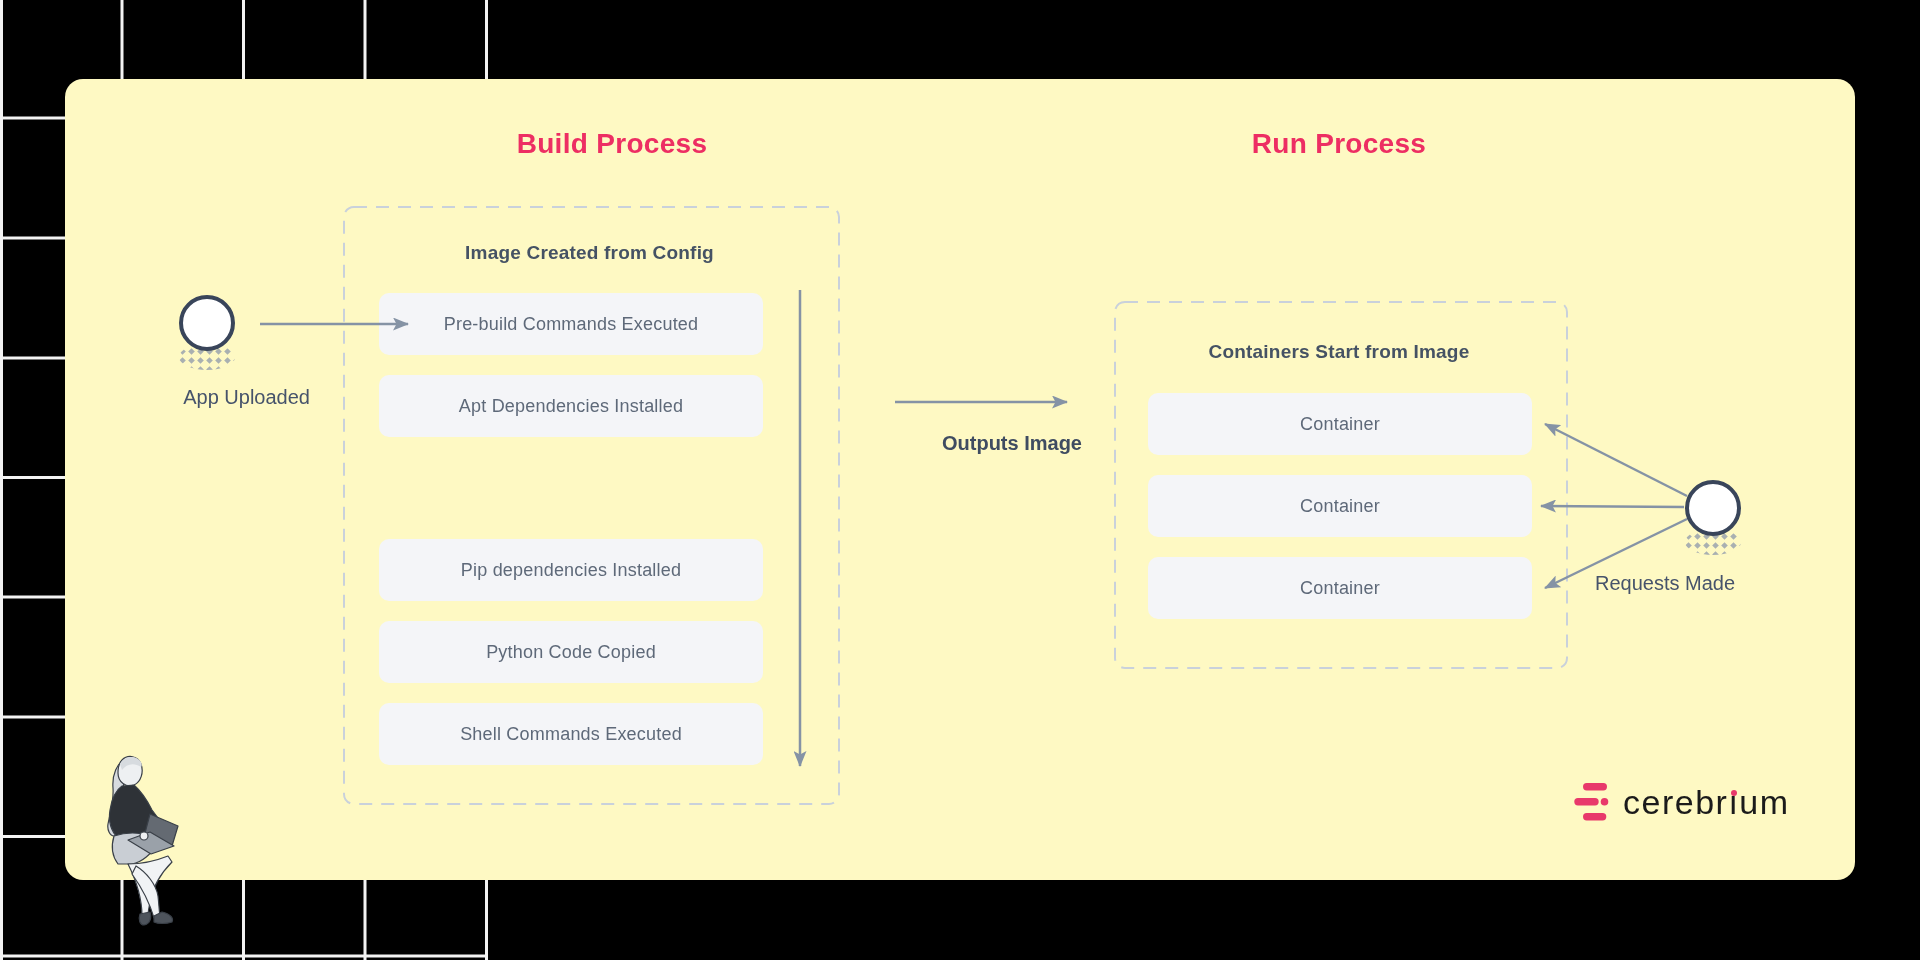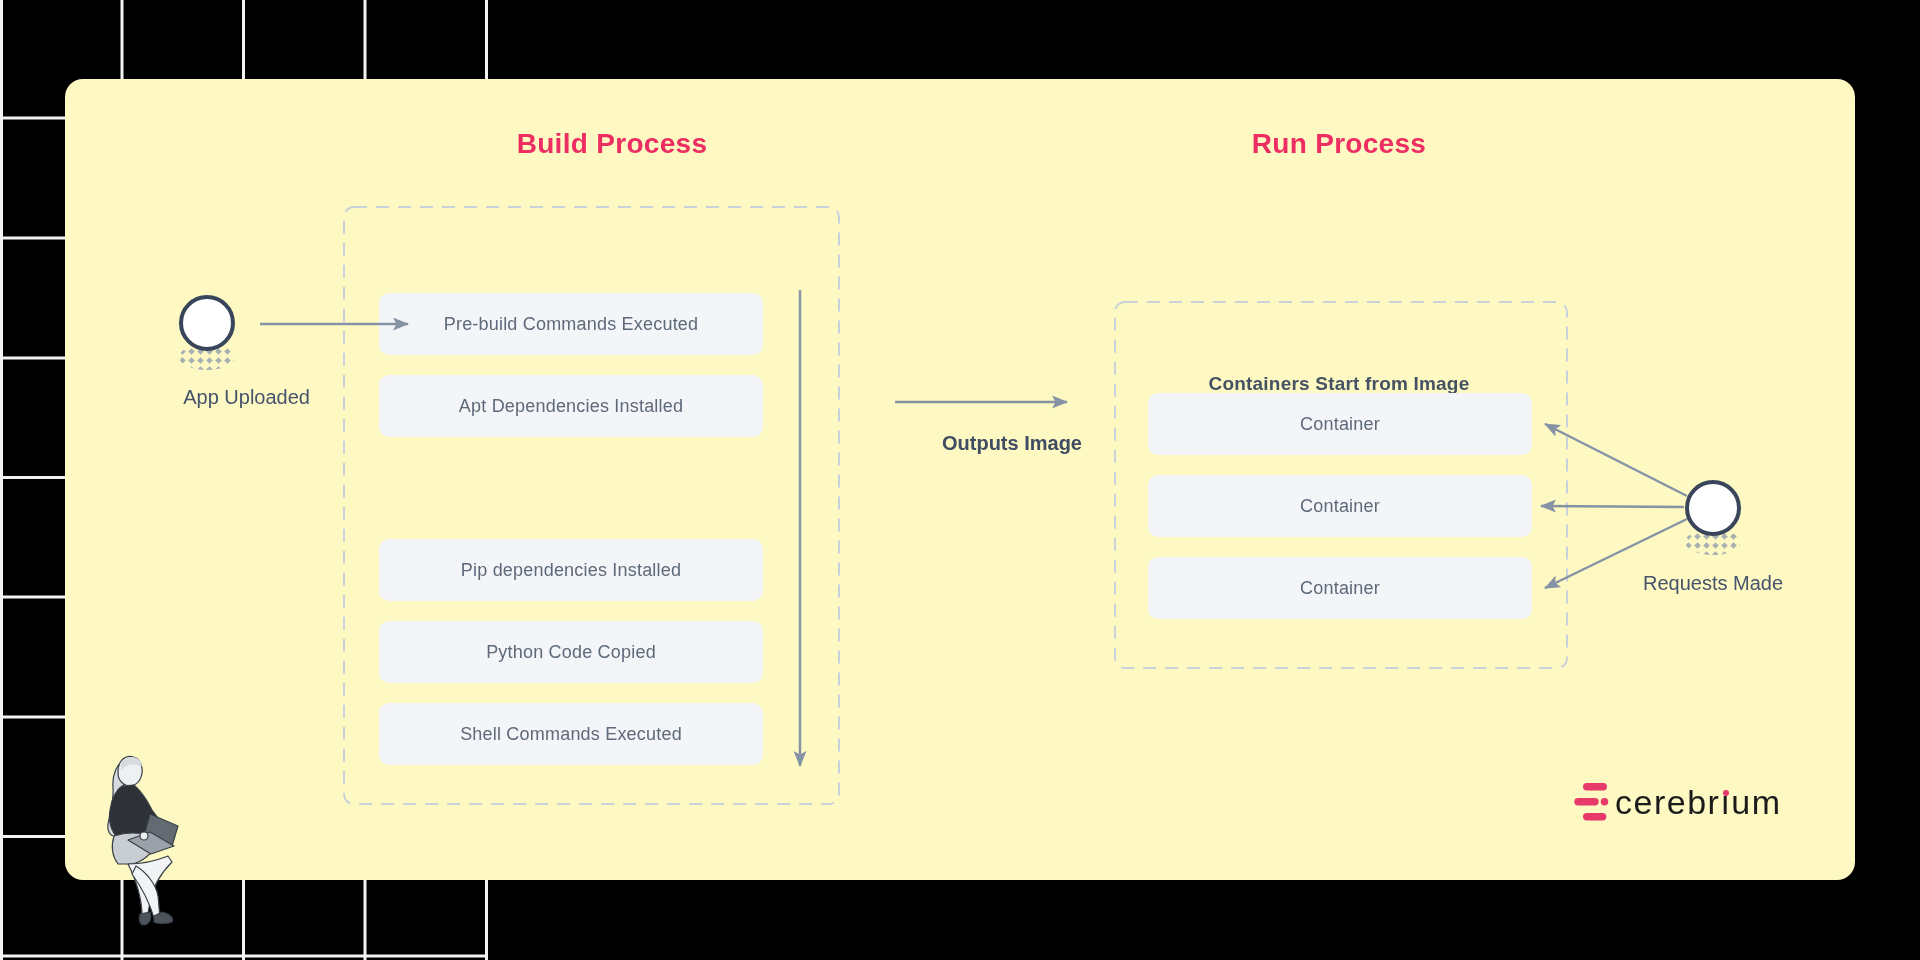--- a/index.html
+++ b/index.html
@@ -11,39 +11,39 @@
   .title{position:absolute;width:200px;height:36px;line-height:36px;text-align:center;
          font-size:28px;font-weight:600;color:#ED2E63;letter-spacing:.3px;}
   .build-title{left:447px;top:47px;}
   .run-title{left:1174px;top:47px;}
   .dashed-box{position:absolute;}
   .build-box{left:277px;top:126px;}
   .run-box{left:1048px;top:221px;}
   .group-label{position:absolute;height:24px;line-height:24px;text-align:center;
                font-size:19px;font-weight:600;color:#455264;letter-spacing:.2px;}
   .build-group-label{left:277px;top:162px;width:495px;}
-  .run-group-label{left:1048px;top:261px;width:452px;margin-top:32px;}
+  .run-group-label{left:1048px;top:261px;width:452px;}
   .item{position:absolute;width:384px;height:62px;border-radius:10px;background:#F4F5F8;
         display:flex;align-items:center;justify-content:center;
         font-size:18px;font-weight:400;color:#5E6979;letter-spacing:.2px;}
   .step{left:314px;}
   .s1{top:214px}.s2{top:296px}.s3{top:378px}.s4{top:460px}.s5{top:542px}.s6{top:624px}
   .container-item{left:1083px;}
   .c1{top:314px}.c2{top:396px}.c3{top:478px}
   .arrows{position:absolute;left:0;top:0;pointer-events:none;}
   .actor-icon{position:absolute;}
   .app-icon{left:104px;top:214px;}
   .req-icon{left:1610px;top:399px;}
   .actor-label{position:absolute;width:200px;height:24px;line-height:24px;text-align:center;
                font-size:20px;font-weight:500;color:#46536B;}
   .app-label{left:45px;top:306px;text-align:right;}
-  .req-label{left:1548px;top:492px;}
+  .req-label{left:1500px;top:492px;}
   .outputs-label{position:absolute;left:817px;top:352px;width:200px;height:24px;line-height:24px;
                  text-align:right;font-size:20px;font-weight:600;color:#3F4C61;}
-  .logo{position:absolute;left:1506px;top:703px;display:flex;align-items:center;gap:4px;}
+  .logo{position:absolute;left:1506px;top:703px;display:flex;align-items:center;gap:12px;}
   .logo-text{font-size:34px;line-height:40px;font-weight:400;color:#1b1b1b;letter-spacing:1.5px;}
   .logo-i{position:relative;display:inline-block;}
   .logo-i-dot{position:absolute;top:8px;left:50%;margin-left:-3px;width:6px;height:6px;
               border-radius:50%;background:#E8396B;}
   .woman{position:absolute;left:98px;top:752px;}
 </style>
 </head>
 <body>
 
 <div class="stage">
@@ -71,20 +71,21 @@
     <div class="title build-title">Build Process</div>
     <div class="title run-title">Run Process</div>
 
     <svg class="dashed-box build-box" width="499" height="601">
       <rect x="2" y="2" width="495" height="597" rx="10" fill="none" stroke="#C9D1DB" stroke-width="2" stroke-dasharray="13 9"></rect>
     </svg>
     <svg class="dashed-box run-box" width="456" height="370">
       <rect x="2" y="2" width="452" height="366" rx="10" fill="none" stroke="#C9D1DB" stroke-width="2" stroke-dasharray="13 9"></rect>
     </svg>
 
+    <div class="group-label build-group-label">Image Created from Config</div>
     <div class="group-label run-group-label">Containers Start from Image</div>
 
     <div class="item step s1">Pre-build Commands Executed</div>
     <div class="item step s2">Apt Dependencies Installed</div>
     <div class="item step s4">Pip dependencies Installed</div>
     <div class="item step s5">Python Code Copied</div>
     <div class="item step s6">Shell Commands Executed</div>
 
     <div class="item container-item c1">Container</div>
     <div class="item container-item c2">Container</div>

